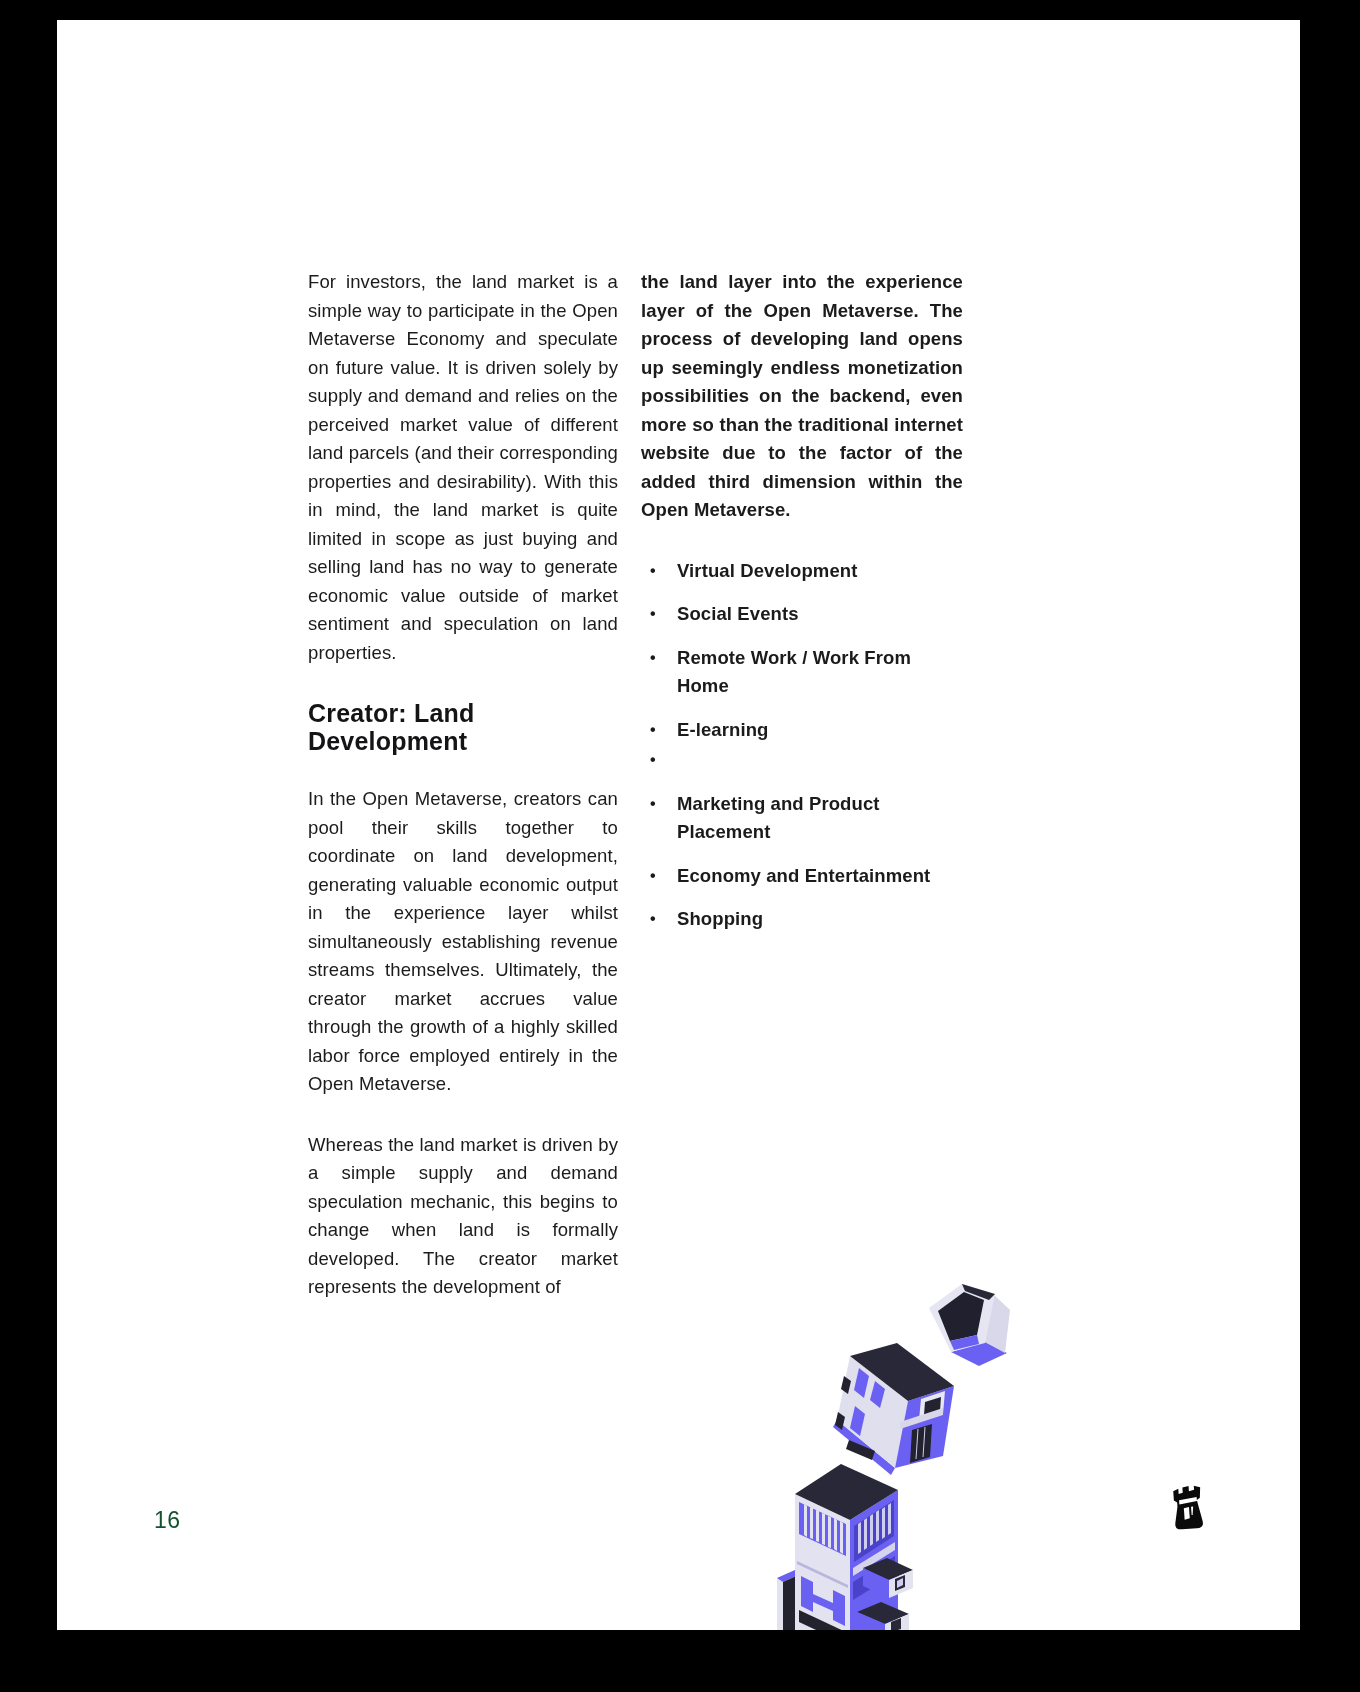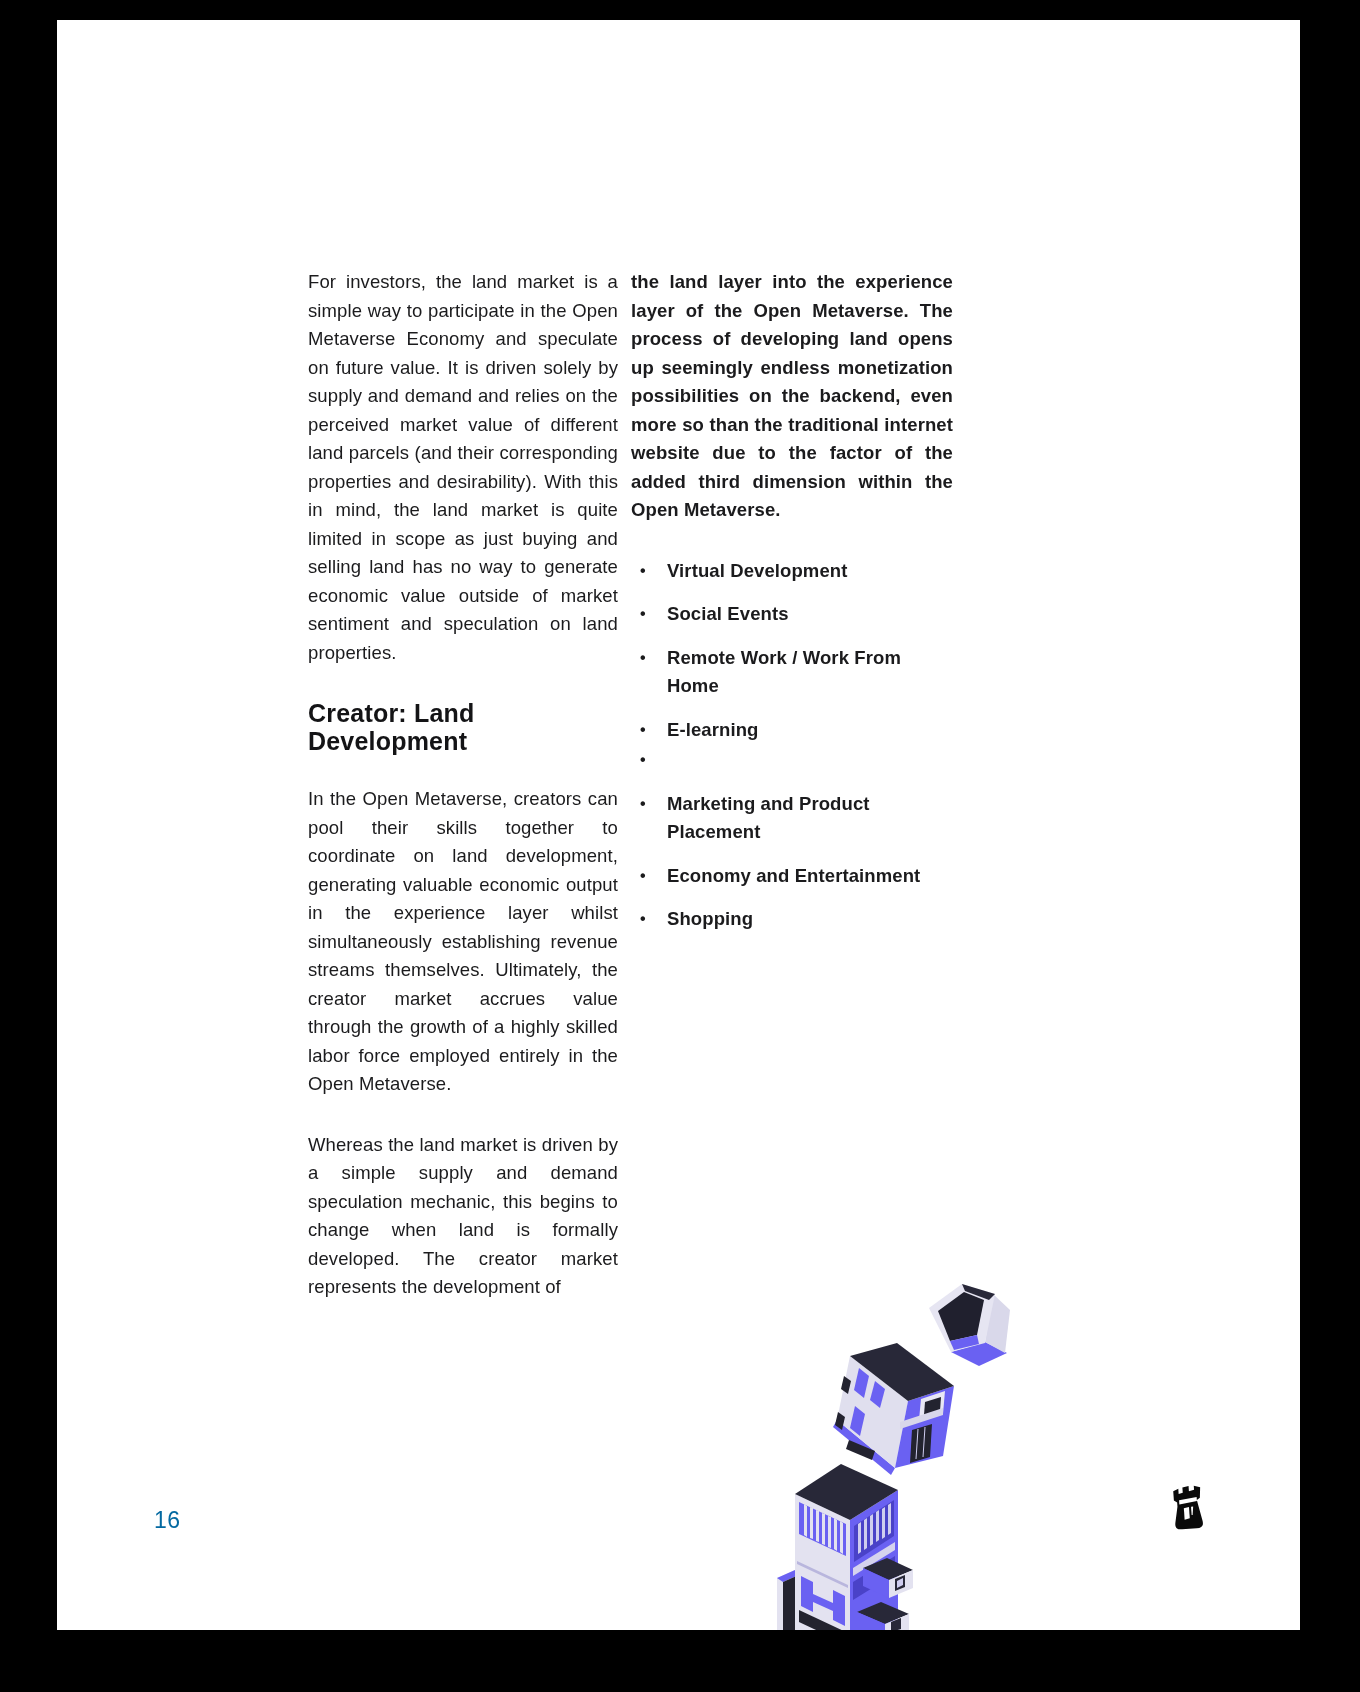--- a/index.html
+++ b/index.html
@@ -14,21 +14,21 @@
     position: absolute;
     left: 57px; top: 20px;
     width: 1243px; height: 1610px;
     background: #ffffff;
     overflow: hidden;
   }
   .columns {
     position: absolute;
     left: 251px; top: 248px;
     display: flex;
-    gap: 13px;
+    gap: 23px;
   }
   .col { color: #1b1b1d; font-size: 18.5px; line-height: 28.5px; letter-spacing: 0.1px; }
   .col-left  { width: 310px; }
   .col-right { width: 322px; font-weight: bold; }
   .col p { margin: 0 0 32px 0; text-align: justify; }
   .col h2 {
     font-size: 25px; line-height: 28px;
     font-weight: 700; color: #141416;
     margin: 14px 0 30px 0;
     letter-spacing: 0.2px;
@@ -41,21 +41,21 @@
   ul.bullets li.tight { margin-bottom: 2px; }
   ul.bullets .dot {
     width: 36px; flex: 0 0 36px;
     padding-left: 9px; box-sizing: border-box;
     font-size: 16px; line-height: 28.5px;
     color: #1b1b1d;
   }
   .pagenum {
     position: absolute;
     left: 97px; top: 1487px;
-    font-size: 23px; color: #0369a1;
+    font-size: 23px; color: #14532d;
     letter-spacing: 0.5px;
   }
   .logo {
     position: absolute;
     left: 1113px; top: 1464px;
     width: 36px; height: 48px;
   }
   .illustration {
     position: absolute;
     left: 660px; top: 1240px;

